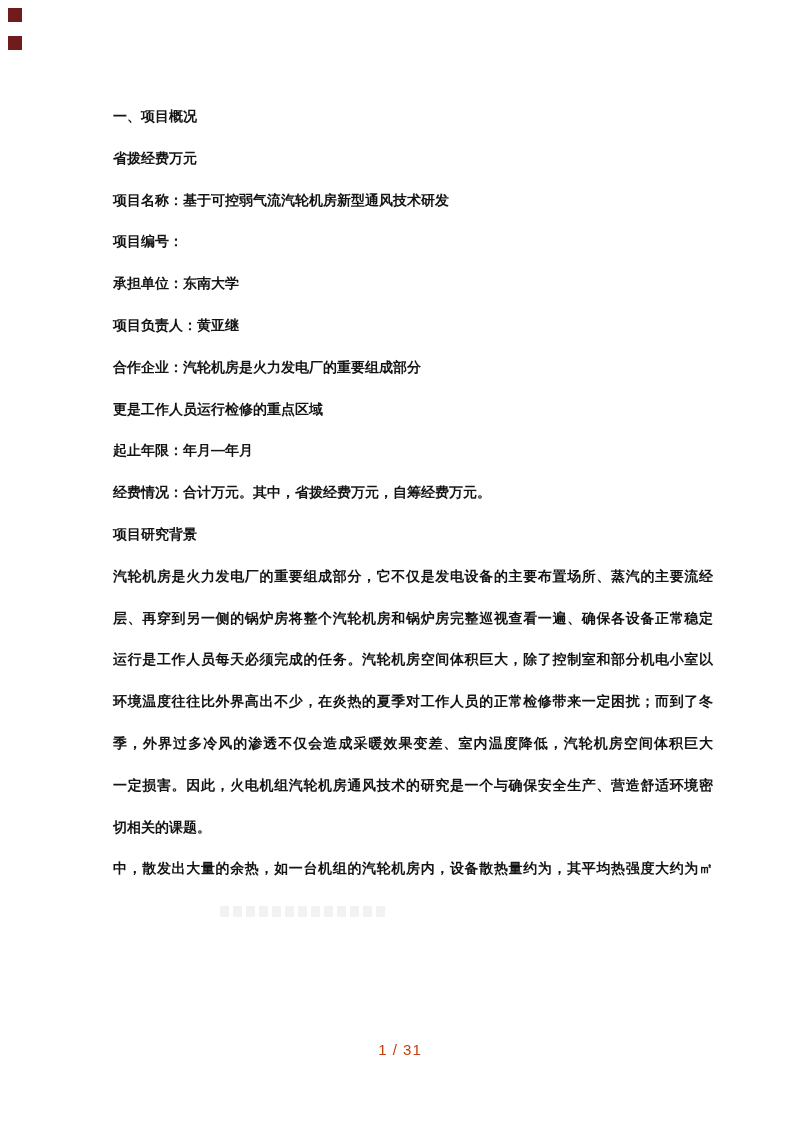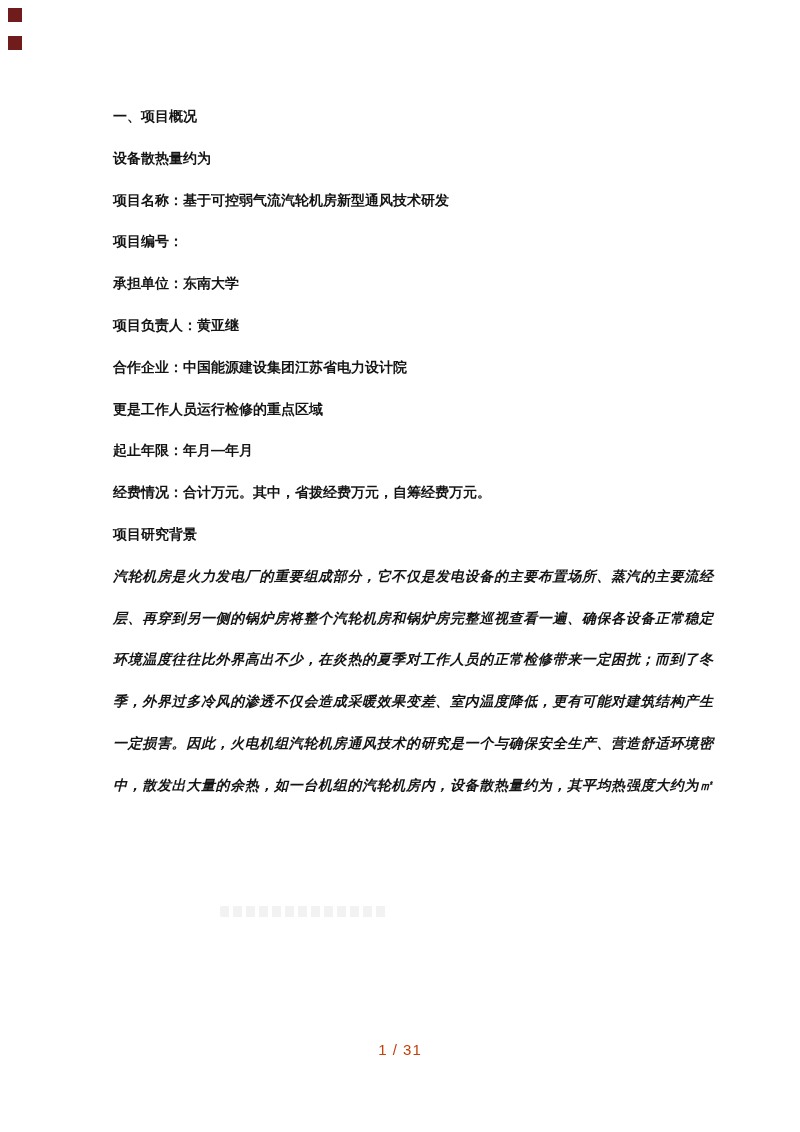--- a/index.html
+++ b/index.html
@@ -25,21 +25,20 @@
     height: 41.8px;
     line-height: 41.8px;
     font-size: 14px;
     font-weight: 700;
     color: #141414;
     text-align: left;
   }
   .line.just {
     text-align: justify;
     text-align-last: justify;
-    font-style: italic;
   }
   .corner-mark {
     position: absolute;
     left: 8px;
     width: 14px;
     height: 14px;
   }
   .corner-mark.m1 { top: 8px; }
   .corner-mark.m2 { top: 36px; }
   .faint-watermark {
@@ -64,33 +63,35 @@
   }
 </style>
 </head>
 <body>
 
 <div class="corner-mark m1" style="background: rgb(112, 28, 28);"></div>
 <div class="corner-mark m2" style="background: rgb(112, 28, 28);"></div>
 
 <div class="page-content">
   <div class="line">一、项目概况</div>
-  <div class="line">设备散热量约为</div>
+  <div class="line">省拨经费万元</div>
   <div class="line">项目名称：基于可控弱气流汽轮机房新型通风技术研发</div>
   <div class="line">项目编号：</div>
   <div class="line">承担单位：东南大学</div>
   <div class="line">项目负责人：黄亚继</div>
-  <div class="line">合作企业：中国能源建设集团江苏省电力设计院</div>
+  <div class="line">合作企业：汽轮机房是火力发电厂的重要组成部分</div>
   <div class="line">更是工作人员运行检修的重点区域</div>
   <div class="line">起止年限：年月—年月</div>
   <div class="line">经费情况：合计万元。其中，省拨经费万元，自筹经费万元。</div>
   <div class="line">项目研究背景</div>
   <div class="line just">汽轮机房是火力发电厂的重要组成部分，它不仅是发电设备的主要布置场所、蒸汽的主要流经</div>
   <div class="line just">层、再穿到另一侧的锅炉房将整个汽轮机房和锅炉房完整巡视查看一遍、确保各设备正常稳定</div>
+  <div class="line just">运行是工作人员每天必须完成的任务。汽轮机房空间体积巨大，除了控制室和部分机电小室以</div>
   <div class="line just">环境温度往往比外界高出不少，在炎热的夏季对工作人员的正常检修带来一定困扰；而到了冬</div>
-  <div class="line just">季，外界过多冷风的渗透不仅会造成采暖效果变差、室内温度降低，更有可能对建筑结构产生</div>
+  <div class="line just">季，外界过多冷风的渗透不仅会造成采暖效果变差、室内温度降低，汽轮机房空间体积巨大</div>
   <div class="line just">一定损害。因此，火电机组汽轮机房通风技术的研究是一个与确保安全生产、营造舒适环境密</div>
+  <div class="line">切相关的课题。</div>
   <div class="line just">中，散发出大量的余热，如一台机组的汽轮机房内，设备散热量约为，其平均热强度大约为㎡</div>
 </div>
 
 <div class="faint-watermark"></div>
 
 <div class="page-footer">1 / 31</div>
 
 </body></html>

